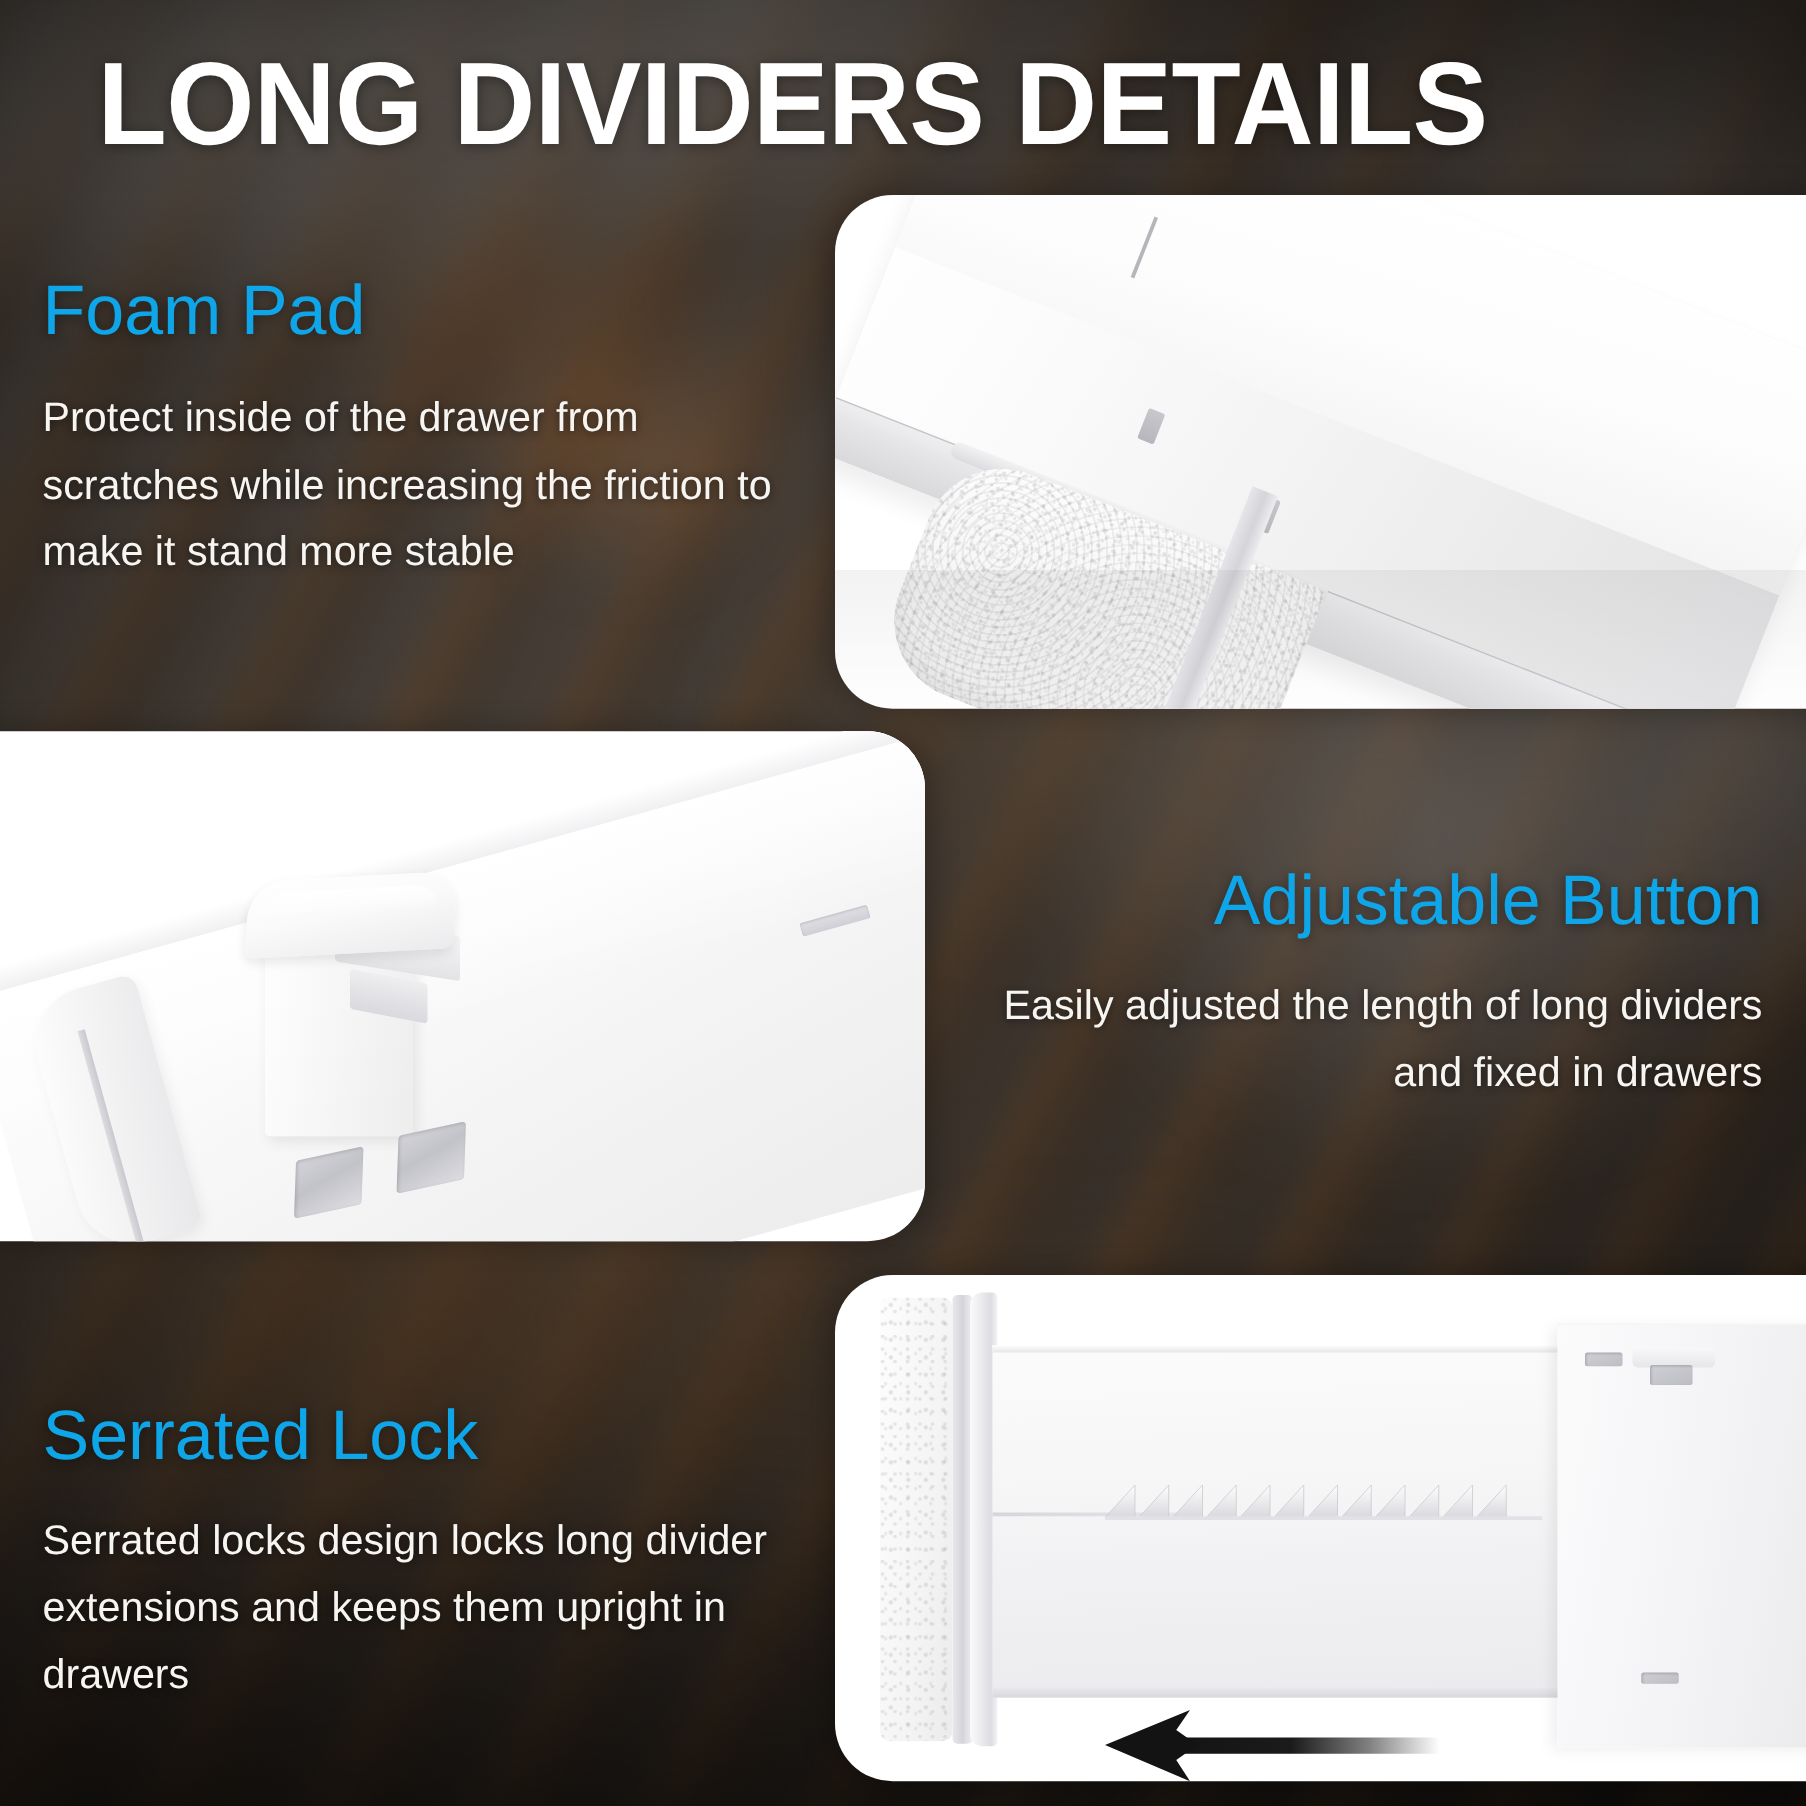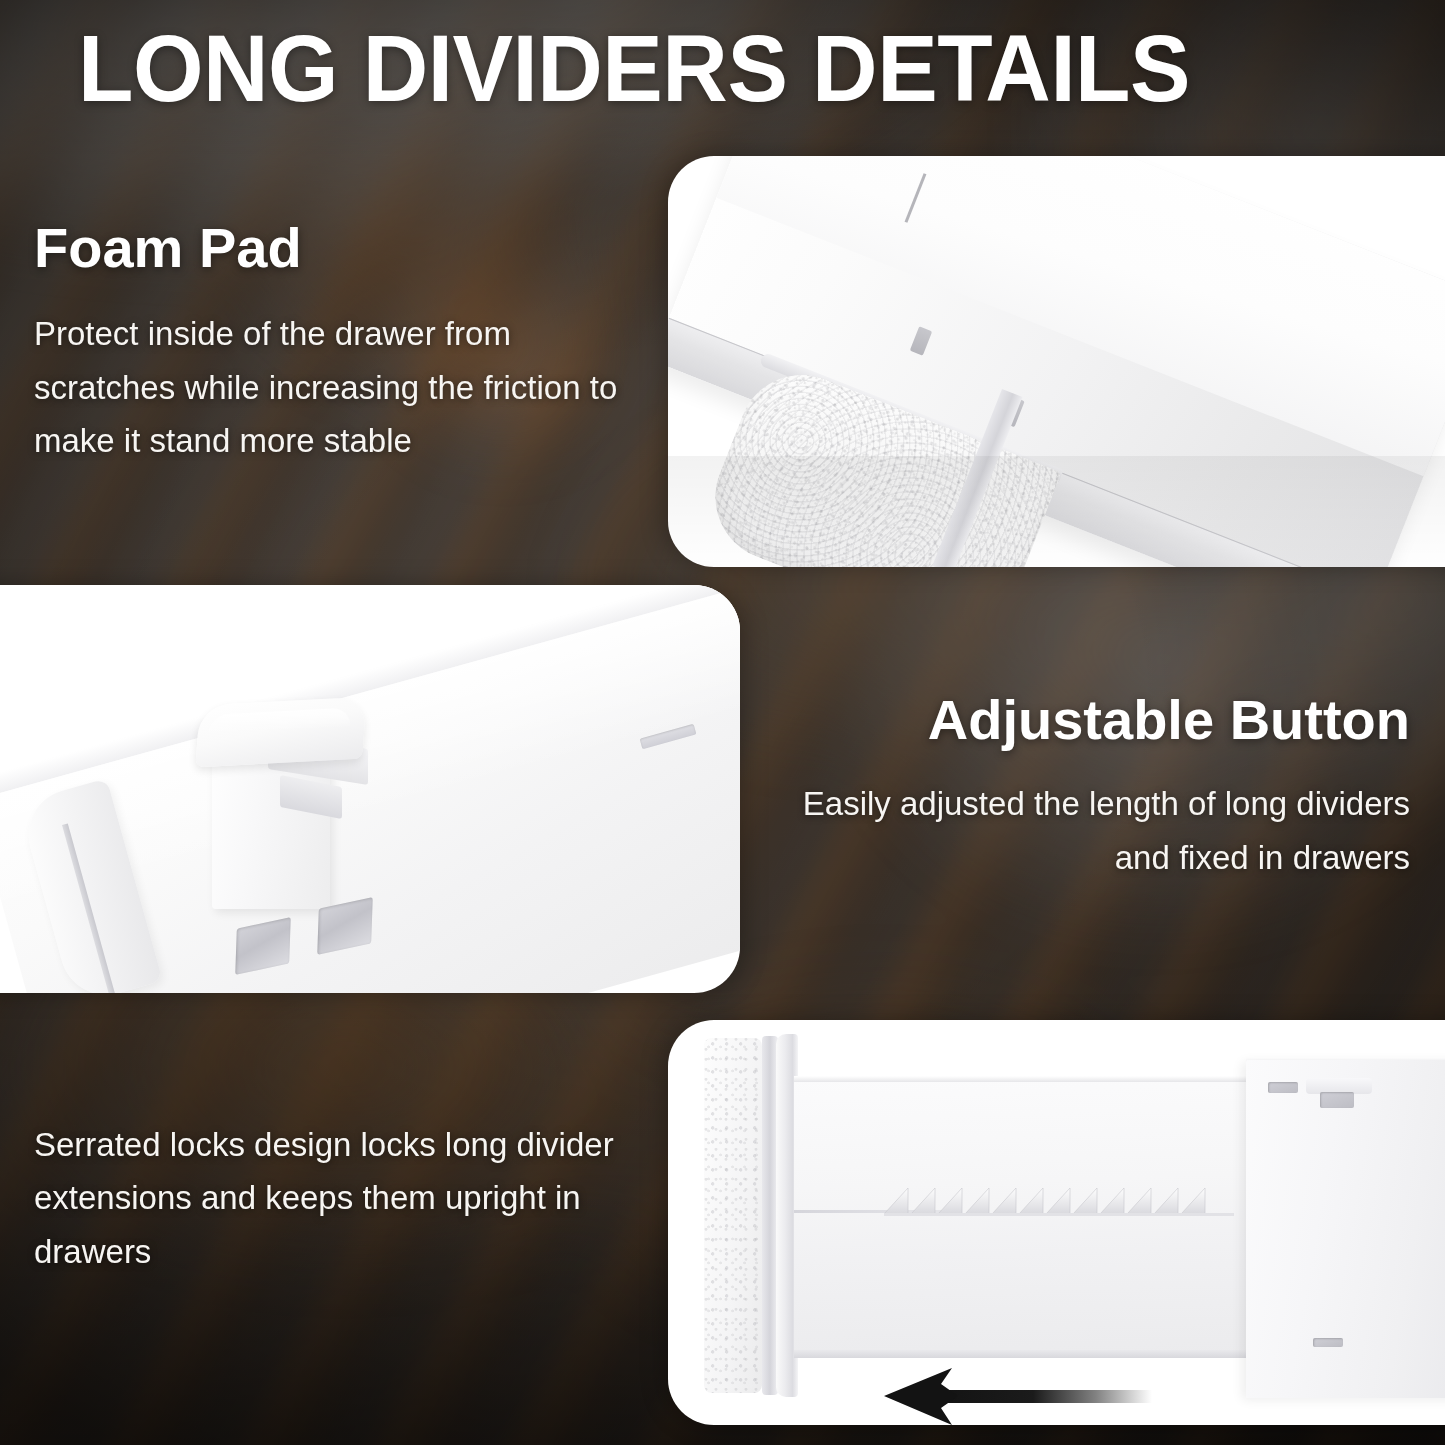--- a/index.html
+++ b/index.html
@@ -60,38 +60,38 @@
     background:
       radial-gradient(ellipse 1100px 900px at 50% 48%, rgba(0,0,0,0) 38%, rgba(0,0,0,.34) 78%, rgba(0,0,0,.55) 100%),
       linear-gradient(180deg, rgba(0,0,0,.22) 0%, rgba(0,0,0,0) 14%, rgba(0,0,0,0) 80%, rgba(0,0,0,.42) 100%);
   }
   .bg-scrim { background:rgba(40,34,28,.22); }
 
   
   #title {
     position:absolute; left:78px; top:22px; width:1330px; height:108px;
     z-index:6;
-    display:flex; align-items:flex-start;
+    display:flex; align-items:flex-end;
   }
   #title h1 {
     font-size:94px;
     line-height:1;
     font-weight:bold;
     color:#ffffff;
     letter-spacing:-0.5px;
     transform:scaleX(.965);
     transform-origin:left center;
     white-space:nowrap;
     text-shadow:0 2px 10px rgba(0,0,0,.38);
   }
 
   
   .txtblock { position:absolute; z-index:6; }
   .txtblock .head {
-    font-size:56px; font-weight:bold; color:#ffffff; line-height:1.06;
+    font-size:56px; font-weight:normal; color:#0ea5e9; line-height:1.06;
     text-shadow:0 2px 9px rgba(0,0,0,.45);
     white-space:nowrap;
   }
   .txtblock .body {
     font-size:33px; color:#f7f5f2; line-height:1.62;
     text-shadow:0 1px 7px rgba(0,0,0,.55);
     font-weight:400;
   }
 
   #block-foam { left:34px; top:218px; width:600px; }
@@ -455,14 +455,15 @@
   <div class="head">Foam Pad</div>
   <div class="body">Protect inside of the drawer from scratches while increasing the friction to make it stand more stable</div>
 </div>
 
 <div class="txtblock" id="block-adjust">
   <div class="head">Adjustable Button</div>
   <div class="body">Easily adjusted the length of long dividers and fixed in drawers</div>
 </div>
 
 <div class="txtblock" id="block-serrated">
+  <div class="head">Serrated Lock</div>
   <div class="body">Serrated locks design locks long divider extensions and keeps them upright in drawers</div>
 </div>
 
 </body></html>

